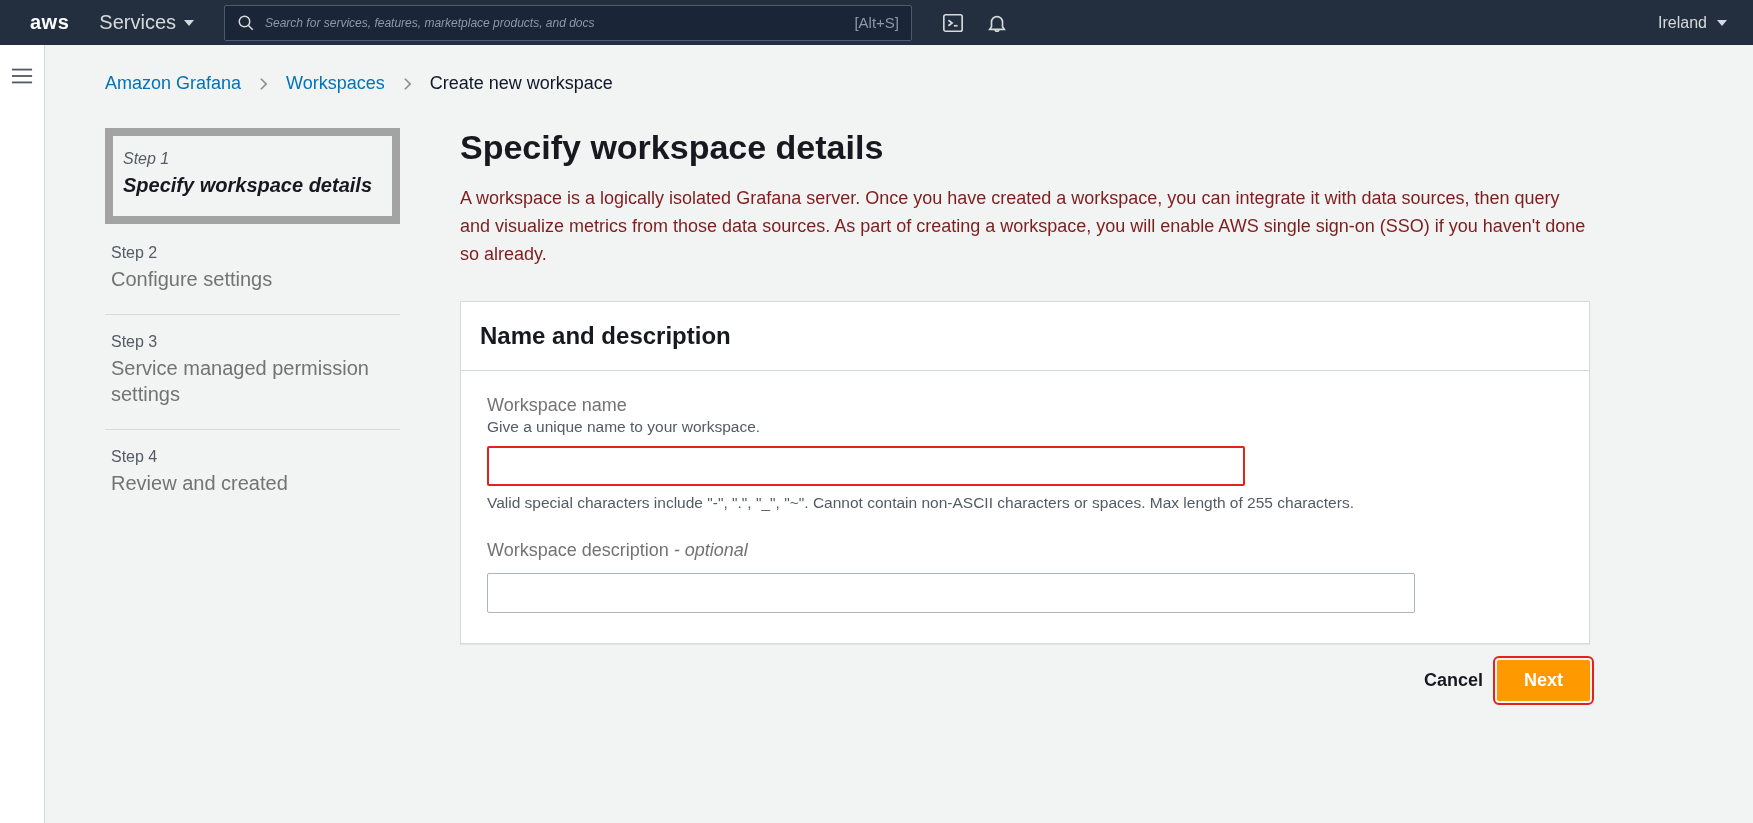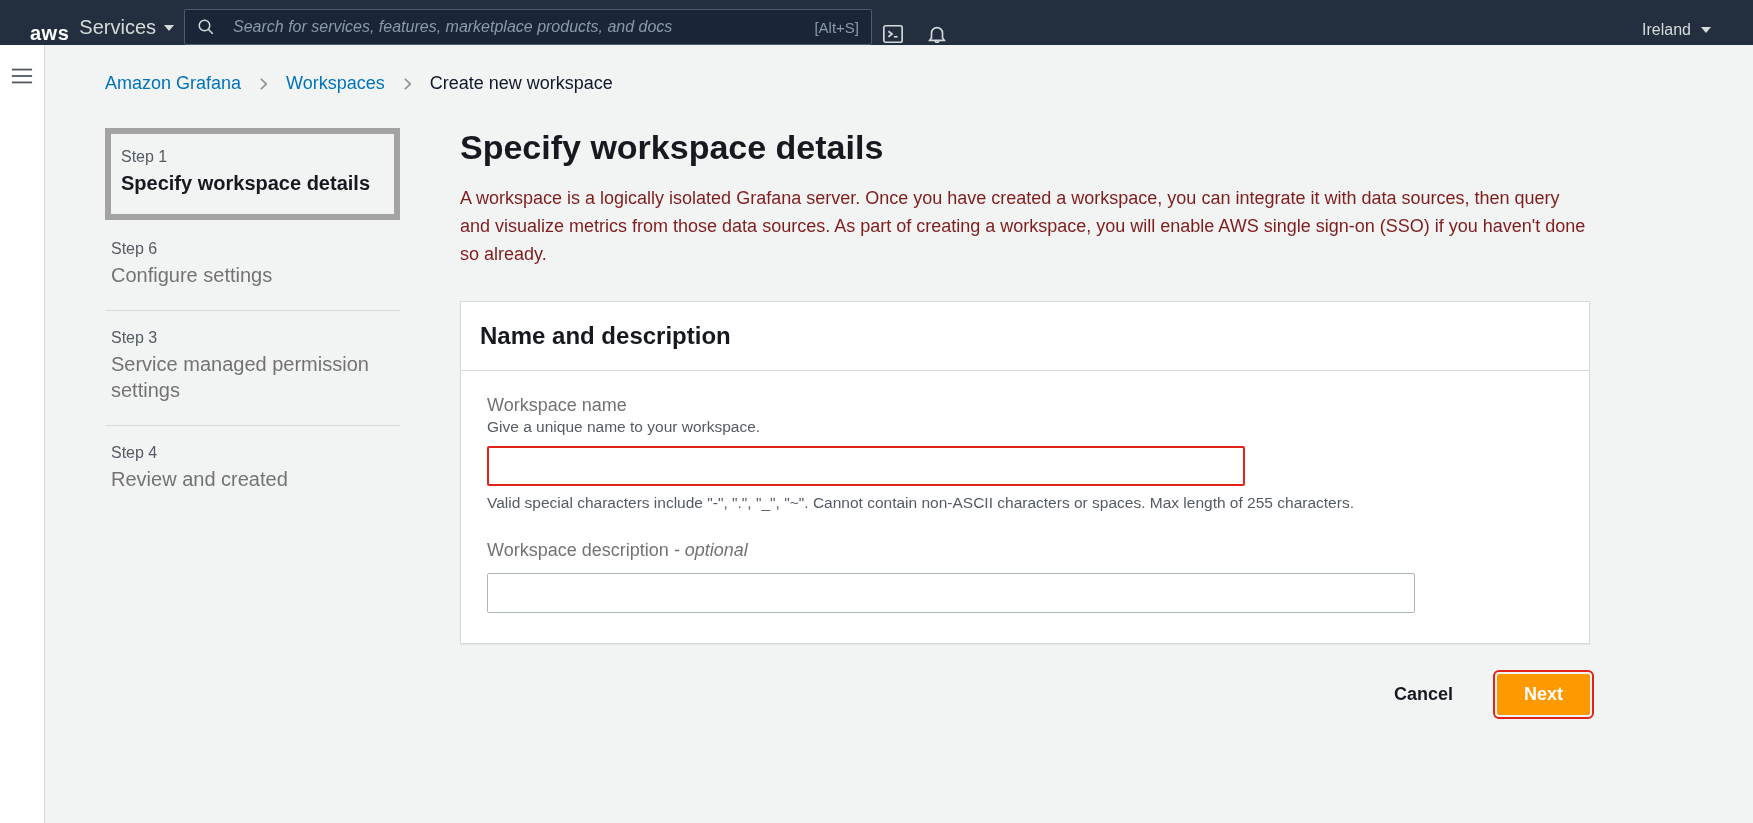--- a/index.html
+++ b/index.html
@@ -4,23 +4,24 @@
 <style>
   * { box-sizing: border-box; margin: 0; padding: 0; }
   html, body { height: 100%; font-family: "Amazon Ember", "Helvetica Neue", Arial, sans-serif; color: #16191f; }
   body { display: flex; flex-direction: column; width: 1753px; height: 823px; overflow: hidden; background:#f2f3f3; }
 
   
   .topbar {
     background: #232f3e;
     height: 45px;
     display: flex;
-    align-items: flex-end;
-    padding: 0 34px 0 30px;
+    align-items: center;
+    padding: 0 18px 0 30px;
     color: #d5dbdb;
+    gap: 20px;
   }
   .aws-logo { font-weight: bold; font-size: 20px; color:#fff; display:flex; align-items:center; gap:2px;}
   .aws-logo .aws-text { letter-spacing: 0.5px; }
   .services-btn { display:flex; align-items:center; gap:8px; color:#d5dbdb; font-size:20px; cursor:pointer; padding:6px 10px;}
   .caret-down-icon { width:0; height:0; border-left:5px solid transparent; border-right:5px solid transparent; border-top:6px solid #d5dbdb; }
   .search-wrap {
     flex: 0 0 688px;
     height:36px;
     background:#1a2537;
     border:1px solid #4b5b71;
@@ -30,23 +31,22 @@
     padding:0 12px;
     gap:10px;
   }
   .search-icon-svg { width:18px; height:18px; stroke:#d5dbdb; stroke-width:2; fill:none;}
   .search-input {
     flex:1;
     background:transparent;
     border:none;
     outline:none;
     color:#d5dbdb;
-    font-size:16px;
+    font-size:12px;
     font-style:italic;
-    margin-left:8px;
   }
   .search-input::placeholder { color:#8b99ad; font-style: italic;}
   .shortcut { color:#8b99ad; font-size:15px; font-style:normal;}
   .topbar-icons { display:flex; gap:22px; align-items:center; margin-left:10px;}
   .top-icon { width:22px; height:22px; stroke:#d5dbdb; stroke-width:1.8; fill:none; cursor:pointer;}
   .topbar-spacer { flex:1; }
   .region-btn { display:flex; align-items:center; gap:10px; color:#d5dbdb; font-size:16px; cursor:pointer; padding:6px 8px;}
   
   
   .body-row { flex:1; display:flex; min-height:0; }
@@ -61,21 +61,21 @@
   .breadcrumb .sep-svg { width:9px; height:14px; stroke:#879196; stroke-width:2; fill:none;}
   .breadcrumb .current { color:#0f172a; }
 
   
   .cols { display:flex; gap:60px; align-items:flex-start; flex:1;}
   .steps { width:295px; flex-shrink:0;}
   .step { padding:18px 6px 22px 6px; border-bottom:1px solid #d5dbdb;}
   .step:last-child { border-bottom:none;}
   .step .label { font-size:16px; color:#545b64; margin-bottom:4px;}
   .step .title { font-size:20px; color:#737373; line-height:1.3;}
-  .step.active { border:6px solid #a3a3a3; padding:14px 10px 18px 10px; margin-bottom:2px;}
+  .step.active { border:8px solid #a3a3a3; padding:14px 10px 18px 10px; margin-bottom:2px;font-style:italic;}
   .step.active .label { color:#545b64;}
   .step.active .title { color:#16191f; font-weight:700;}
 
   .main { flex:1; max-width:1130px;}
   h1.page-title { font-size:34px; font-weight:700; margin-bottom:18px;}
   .page-desc { font-size:18px; color:#7f1d1d; line-height:1.55; margin-bottom:32px;}
 
   .panel { background:#ffffff; border:1px solid #d5dbdb; box-shadow: 0 1px 1px rgba(0,0,0,0.05);}
   .panel-header { padding:20px 19px; border-bottom:1px solid #d5dbdb;}
   .panel-header h2 { font-size:24px; font-weight:700;}
@@ -92,21 +92,21 @@
     border:1px solid #aab7b8;
     border-radius:2px;
     padding:6px 10px;
     font-size:16px;
     outline:none;
   }
   input.text-input.highlight { border:2px solid #e2231a;}
   input.desc-input { width:928px; }
 
   
-  .footer-actions { display:flex; justify-content:flex-end; gap:38px; padding-top:30px; align-items:flex-start;}
+  .footer-actions { display:flex; justify-content:flex-end; gap:8px; padding-top:16px; align-items:flex-start;}
   .btn-cancel { background:none; border:none; font-size:18px; font-weight:700; color:#16191f; cursor:pointer; padding:10px 6px;}
   .btn-next {
     background:#ff9900;
     border:1px solid #ff9900;
     color:#ffffff;
     font-size:18px;
     font-weight:700;
     padding:9px 26px;
     border-radius:2px;
     cursor:pointer;
@@ -175,21 +175,21 @@
     </div>
 
     <div class="cols">
 
       <div class="steps">
         <div class="step active">
           <div class="label">Step 1</div>
           <div class="title">Specify workspace details</div>
         </div>
         <div class="step">
-          <div class="label">Step 6</div>
+          <div class="label">Step 2</div>
           <div class="title">Configure settings</div>
         </div>
         <div class="step">
           <div class="label">Step 3</div>
           <div class="title">Service managed permission settings</div>
         </div>
         <div class="step">
           <div class="label">Step 4</div>
           <div class="title">Review and created</div>
         </div>

